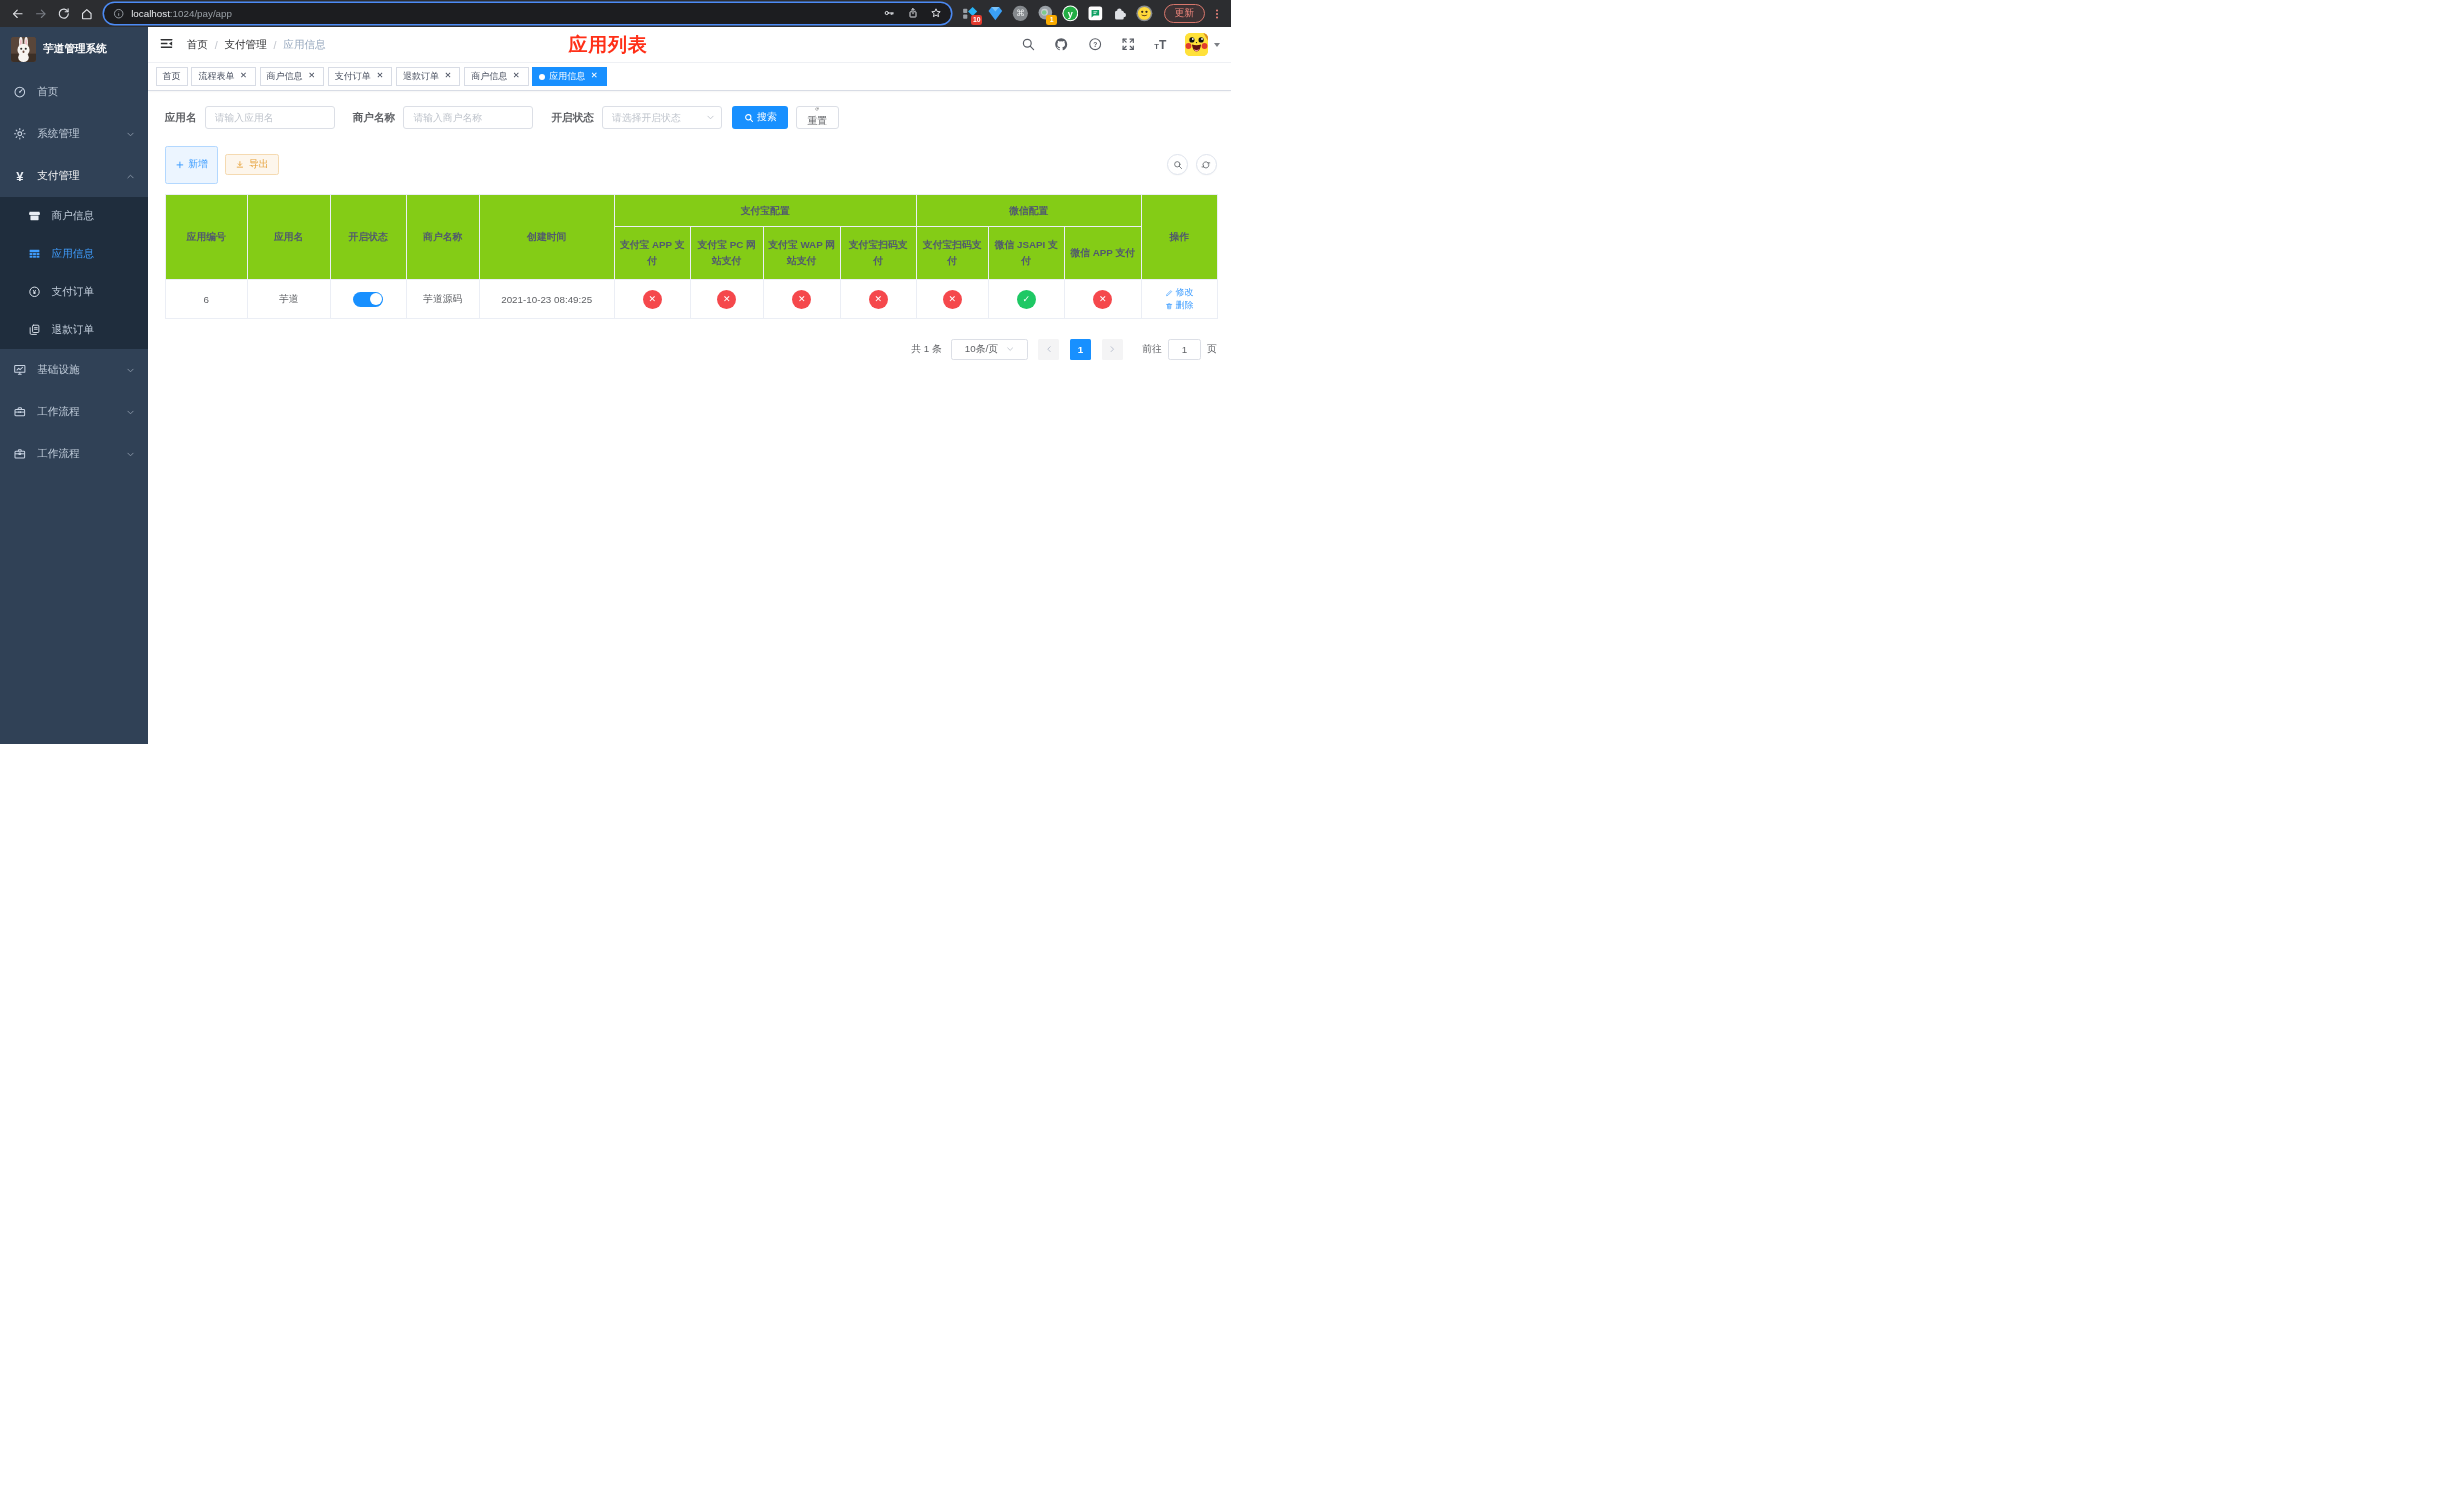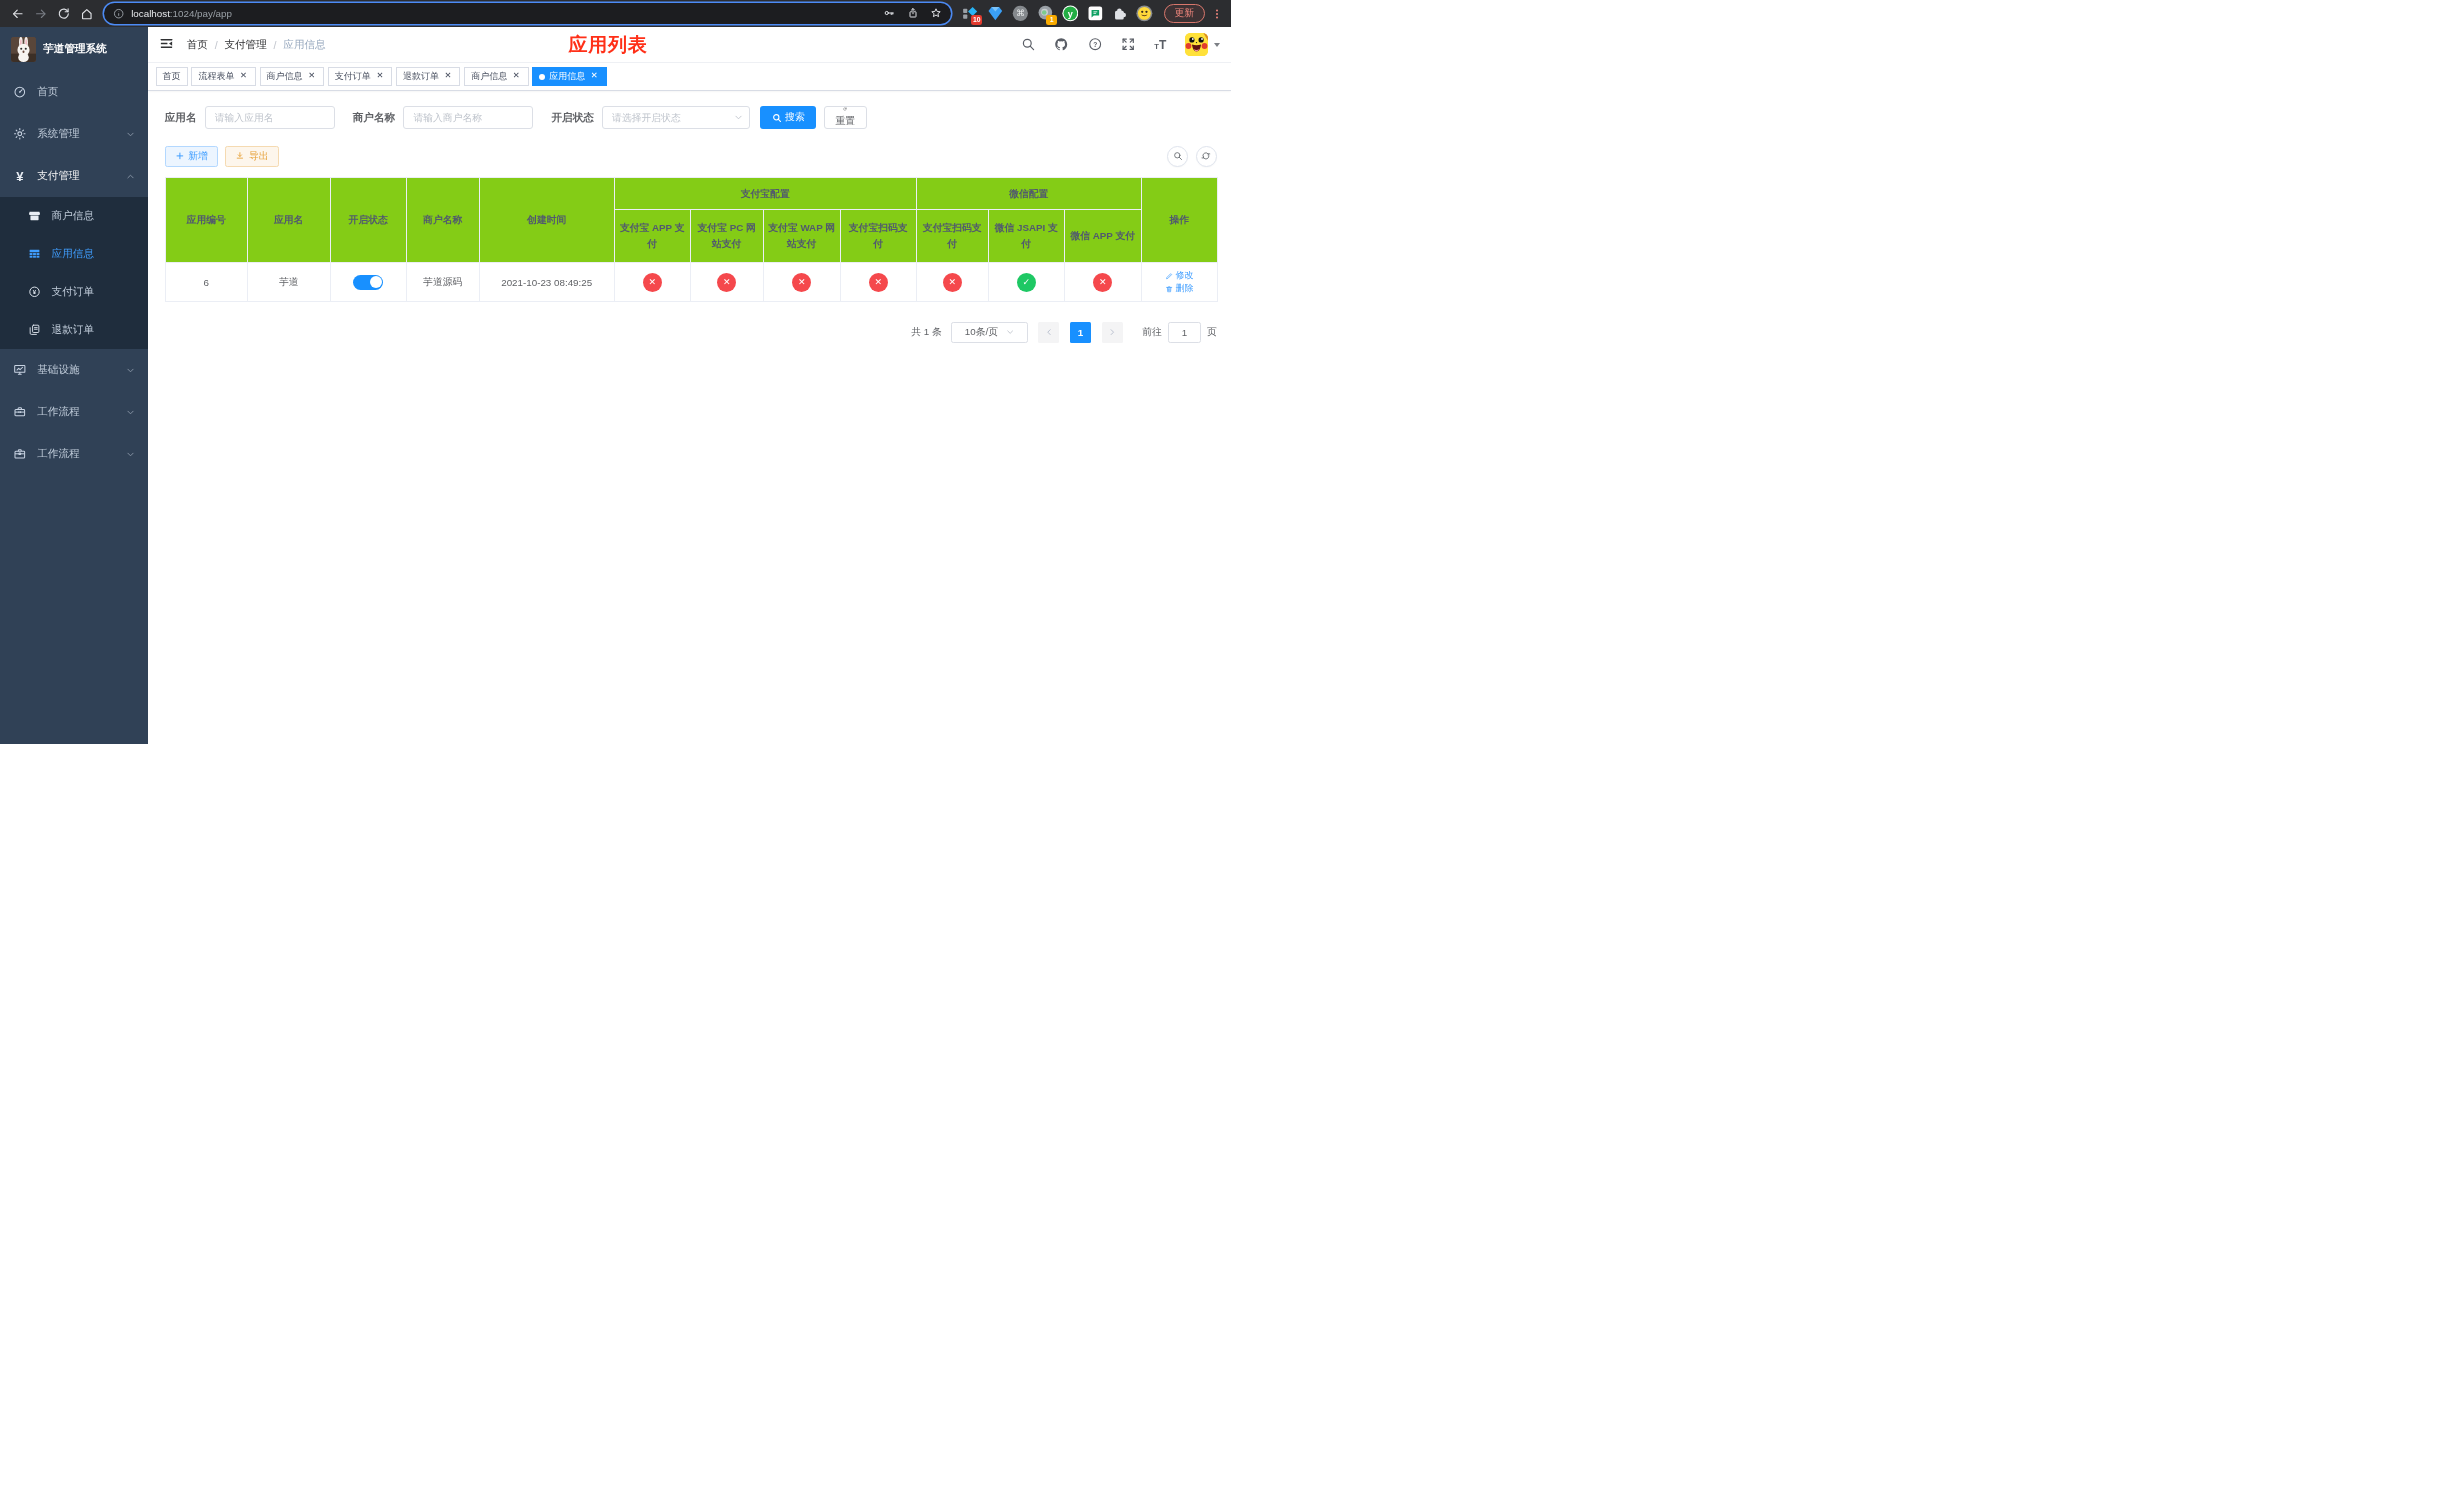--- a/index.html
+++ b/index.html
@@ -75,29 +75,29 @@
   .tag.active { background:#1890ff; border-color:#1890ff; color:#fff; }
   .tag .dot { width:6px; height:6px; border-radius:50%; background:#fff; flex:0 0 auto; }
 
   
   .content { flex:1; padding:15px 16.7px 0 16.7px; position:relative; }
   .filter-row { display:flex; align-items:center; font-size:10.6px; color:#606266; margin-bottom:16.7px; }
   .f-label { margin-right:8.3px; white-space:nowrap; font-weight:700; color:#606266; font-size:10.6px; }
   .f-input { height:23px; width:130px; border:0.8px solid #dcdfe6; border-radius:3px; padding:0 9px; font-size:9.8px; color:#606266; outline:none; background:#fff; }
   .f-input::placeholder { color:#bfc4cc; }
   .f-gap { width:18px; flex:0 0 auto; }
-  .f-select { position:relative; width:148px; flex:0 0 auto; }
+  .f-select { position:relative; width:120px; flex:0 0 auto; }
   .f-select .f-input { width:100%; padding-right:21px; }
   .sel-chev { position:absolute; right:6.8px; top:6.8px; width:9px; height:9px; color:#c0c4cc; pointer-events:none; }
   .btn { display:inline-flex; align-items:center; gap:3.8px; border-radius:3px; font-size:9.8px; cursor:pointer; border:0.8px solid transparent; }
   .btn svg { width:9.8px; height:9.8px; }
   .btn-search { height:23px; padding:0 10.6px; background:#1890ff; color:#fff; margin-left:9.8px; }
   .btn-reset { height:23px; padding:0 10.6px; background:#fff; border-color:#dcdfe6; color:#606266; margin-left:7.6px;flex-direction:column; }
   .toolbar-row { display:flex; align-items:center; margin-bottom:10.6px; width:1052px; }
-  .btn-add { height:21px; padding:0 9px; background:#ecf5ff; border-color:#b3d8ff; color:#409eff; border-radius:2.3px; }
+  .btn-add { height:38px; padding:0 9px; background:#ecf5ff; border-color:#b3d8ff; color:#409eff; border-radius:2.3px; }
   .btn-export { height:21px; padding:0 9px; background:#fdf6ec; border-color:#f5dab1; color:#e6a23c; border-radius:2.3px; margin-left:7.6px; }
   .toolbar-right { margin-left:auto; display:flex; gap:7.6px; }
   .circle-btn { width:21px; height:21px; border-radius:50%; border:0.8px solid #dfe4ed; background:#fff; color:#5f6368; display:flex; align-items:center; justify-content:center; cursor:pointer; box-shadow:0 0.8px 1.5px rgba(0,0,0,.03); }
   .circle-btn svg { width:9.8px; height:9.8px; }
 
   
   table.data { border-collapse:collapse; width:1052px; table-layout:fixed; font-size:9.8px; }
   table.data th { background:#84cc16; border:0.8px solid #ebeef5; color:#515a6e; font-weight:700; text-align:center; line-height:16px; padding:3px 4.5px; }
   table.data td { border:0.8px solid #ebeef5; text-align:center; color:#606266; height:39px; padding:3px 4.5px; background:#fff; }
   tr.hdr-group th { height:32px; }

